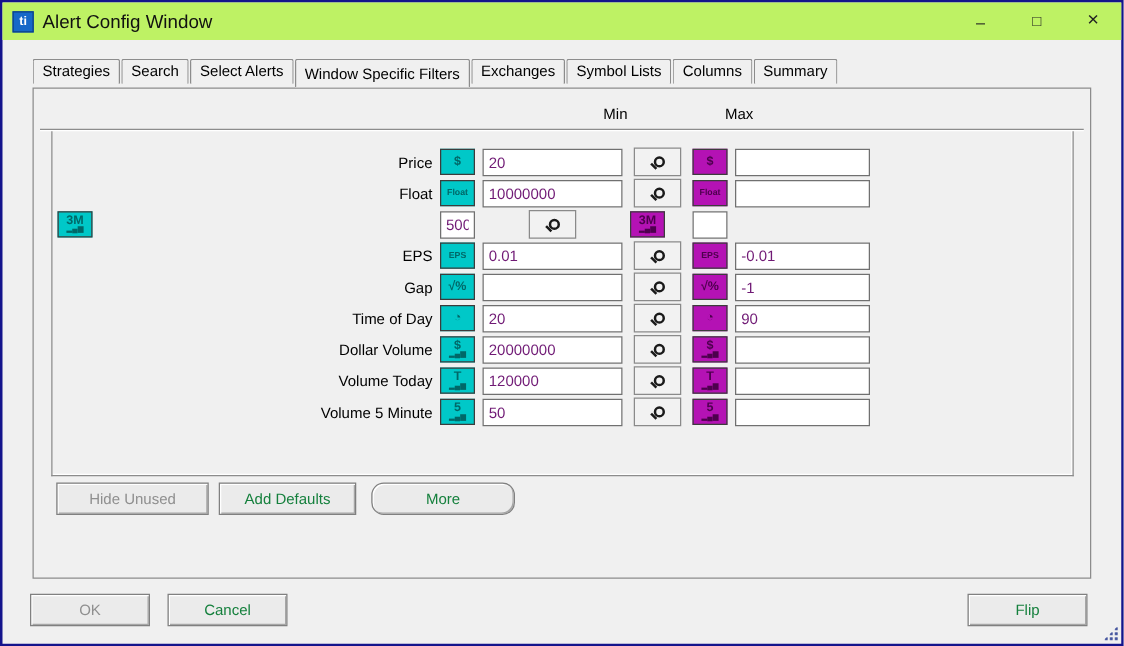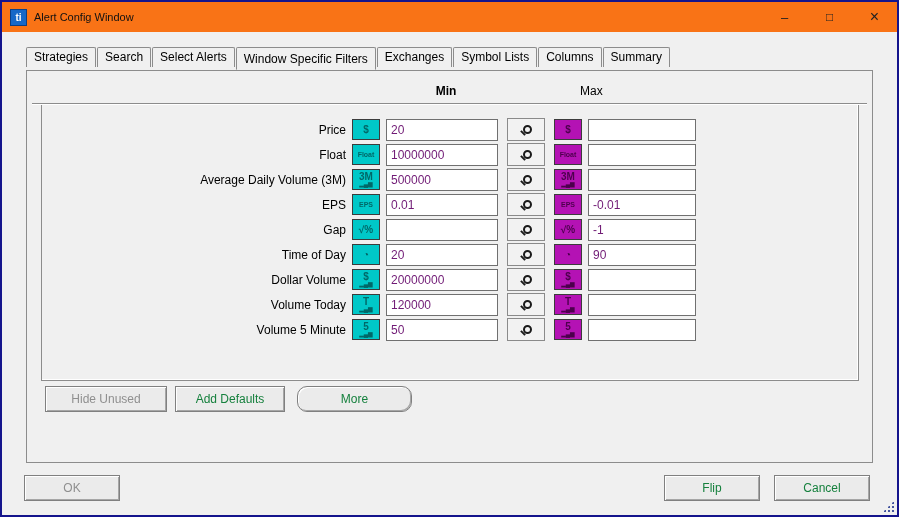--- a/index.html
+++ b/index.html
@@ -10,31 +10,31 @@
     overflow: hidden;
   }
   .window {
     position: relative;
     width: 899px; height: 517px;
     background: #f0f0f0;
     border: 2px solid var(--window-border, #14148c);
   }
   
   .titlebar {
-    height: 30px; background: #f97316;
+    height: 30px; background: #bef264;
     display: flex; align-items: center;
   }
   .app-icon {
     width: 17px; height: 17px; margin: 0 7px 0 8px;
     background: #1668c8; color: #fff;
     font-size: 10px; font-weight: bold;
     display: flex; align-items: center; justify-content: center;
     border: 1px solid #0b3f86;
   }
-  .title { font-size: 11px; color: #111; }
+  .title { font-size: 15px; color: #111; }
   .win-controls { margin-left: auto; display: flex; height: 100%; }
   .win-btn {
     width: 45px; height: 100%;
     display: flex; align-items: center; justify-content: center;
     color: #222; cursor: pointer;
   }
   .win-btn.min { font-size: 13px; }
   .win-btn.max { font-size: 12px; }
   .win-btn.close { font-size: 16px; }
   
@@ -63,21 +63,21 @@
     position: relative; z-index: 1;
   }
   
   .fgrid {
     display: grid;
     grid-template-columns: 300px 28px 112px 44px 28px 108px 1fr;
     column-gap: 6px;
     align-items: center;
   }
   .col-headers { padding: 13px 12px 5px 23px; font-size: 12px; color: #000; }
-  .col-min { grid-column: 3; text-align: center; font-weight: bold; }
+  .col-min { grid-column: 3; text-align: right; }
   .col-max { grid-column: 6; margin-left: -12px; }
   .header-sep {
     height: 2px; margin: 0 5px;
     border-top: 1px solid #8c8c8c;
     border-bottom: 1px solid #ffffff;
   }
   
   .rows-panel {
     margin: 0 13px 0 14px; height: 276px;
     border-left: 1px solid #8c8c8c;
@@ -219,21 +219,20 @@
     </button>
     <button class="icon-btn max-icon">
       <span class="icon-text small">Float</span>
 
     </button>
     <input class="val-input max-input" type="text" value="" style="">
     <span class="unit"></span>
   </div>
 
   <div class="filter-row fgrid">
-    <span class="row-label">Average Daily Volume (3M)</span>
     <button class="icon-btn min-icon">
       <span class="icon-text">3M</span>
       <span class="icon-bars">▂▄▆</span>
     </button>
     <input class="val-input min-input" type="text" value="500000" style="">
     <button class="mag-btn">
       <span class="mag-glyph"></span>
     </button>
     <button class="icon-btn max-icon">
       <span class="icon-text">3M</span>
@@ -355,19 +354,19 @@
     <div class="panel-buttons">
       <button class="btn pb1 disabled">Hide Unused</button>
       <button class="btn pb2">Add Defaults</button>
       <button class="btn pb3">More</button>
     </div>
 
   </div>
 
   <div class="dialog-buttons">
     <button class="btn db-ok disabled">OK</button>
+    <button class="btn db-cancel">Cancel</button>
     <button class="btn db-flip">Flip</button>
-    <button class="btn db-cancel">Cancel</button>
   </div>
 
   <div class="grip"></div>
 
 </div>
 
 </body></html>

